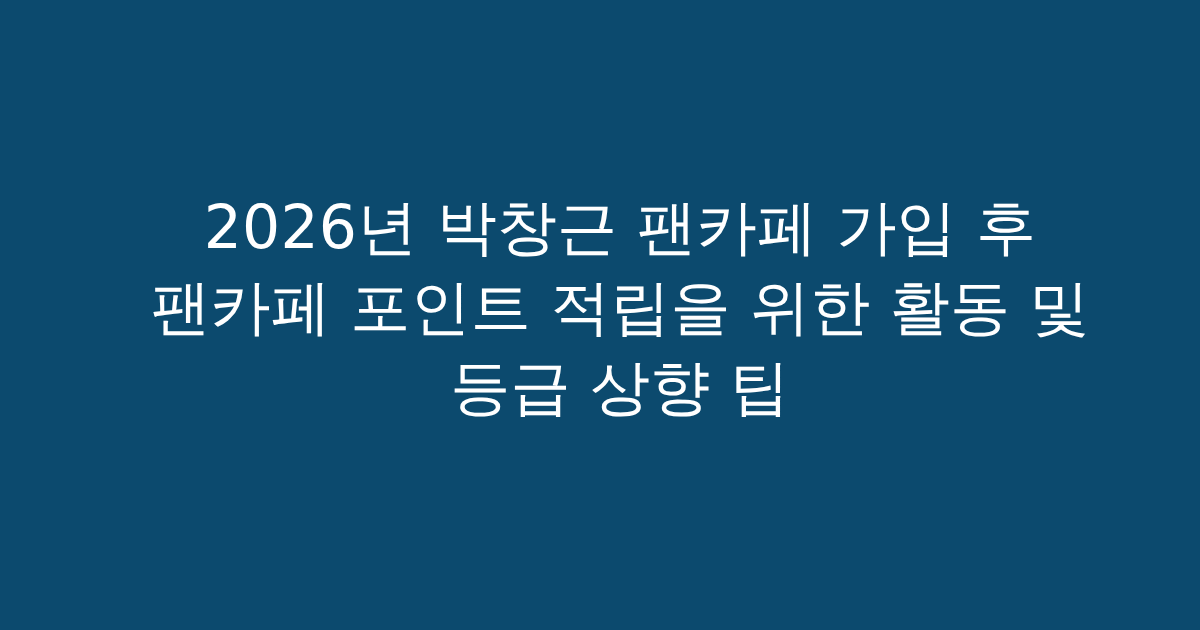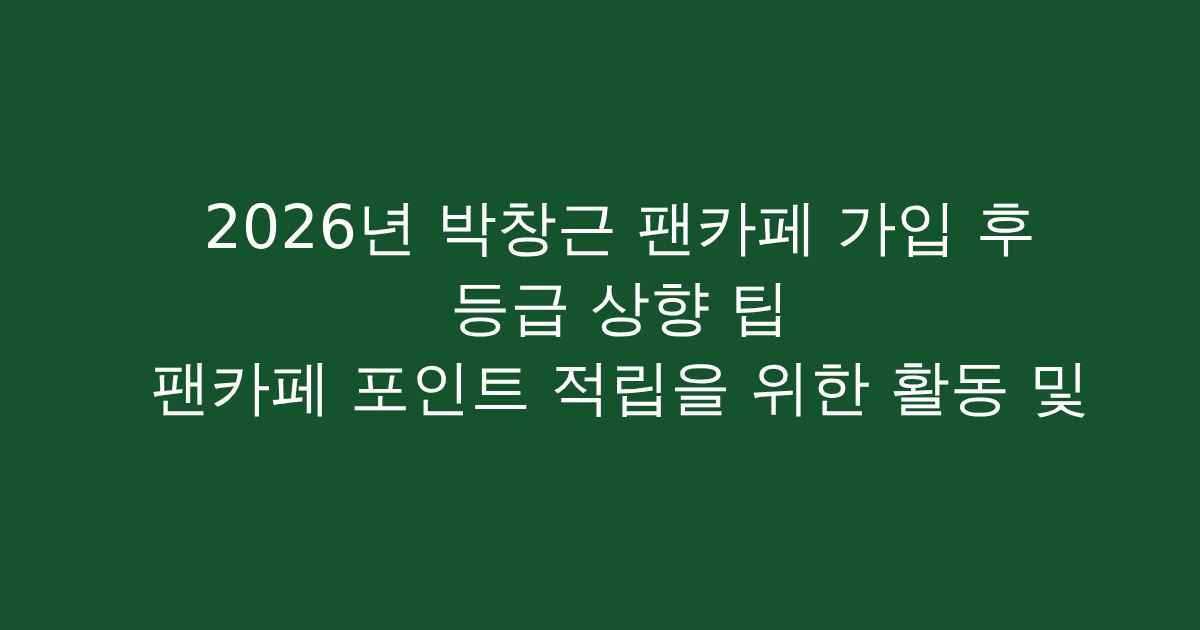--- a/index.html
+++ b/index.html
@@ -58,23 +58,23 @@
   }
 
   
   .headline-line + .headline-line {
     margin-top: 0;
   }
 </style>
 </head>
 <body>
 
-<div class="og-canvas" style="background-color: #14532d; padding-left: 40px;">
+<div class="og-canvas" style="background-color: #0c4a6e; padding-left: 40px;">
 
   <div class="headline-block">
     <h1 class="headline" style="color: rgb(255, 255, 255);">
       <span class="headline-line">2026년 박창근 팬카페 가입 후</span>
+      <span class="headline-line">팬카페 포인트 적립을 위한 활동 및</span>
       <span class="headline-line">등급 상향 팁</span>
-      <span class="headline-line">팬카페 포인트 적립을 위한 활동 및</span>
     </h1>
   </div>
 
 </div>
 
 </body></html>

